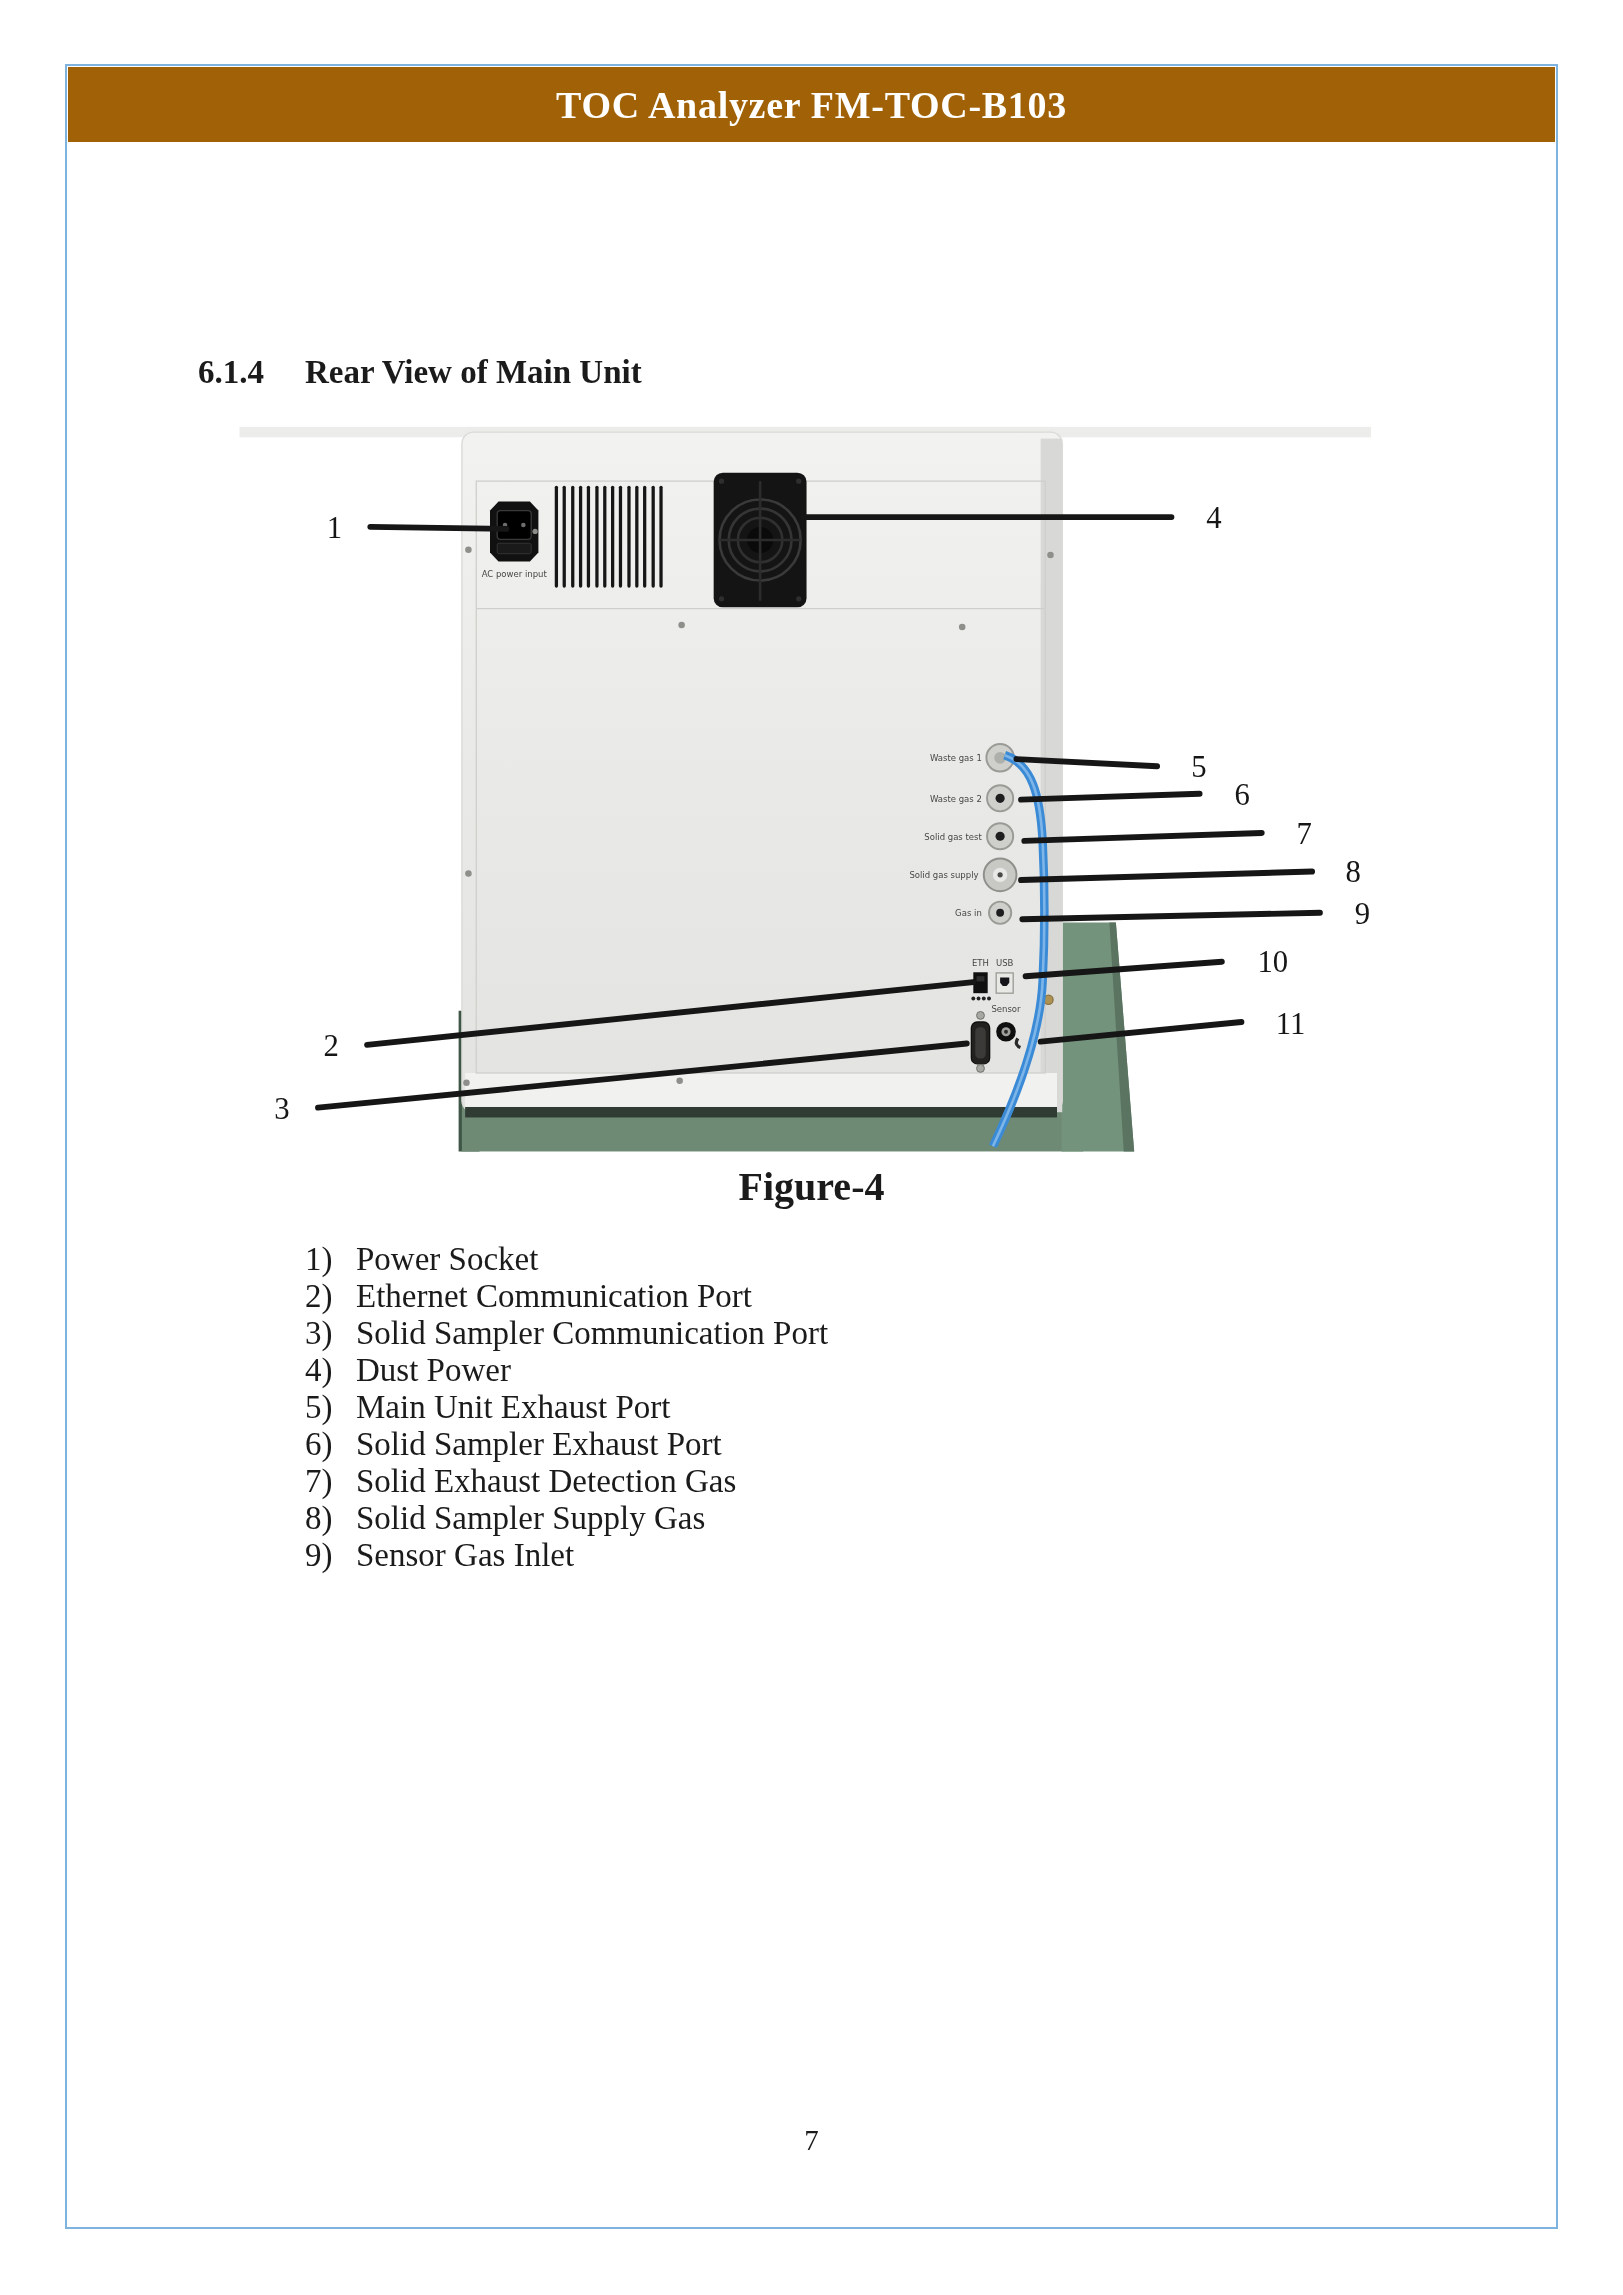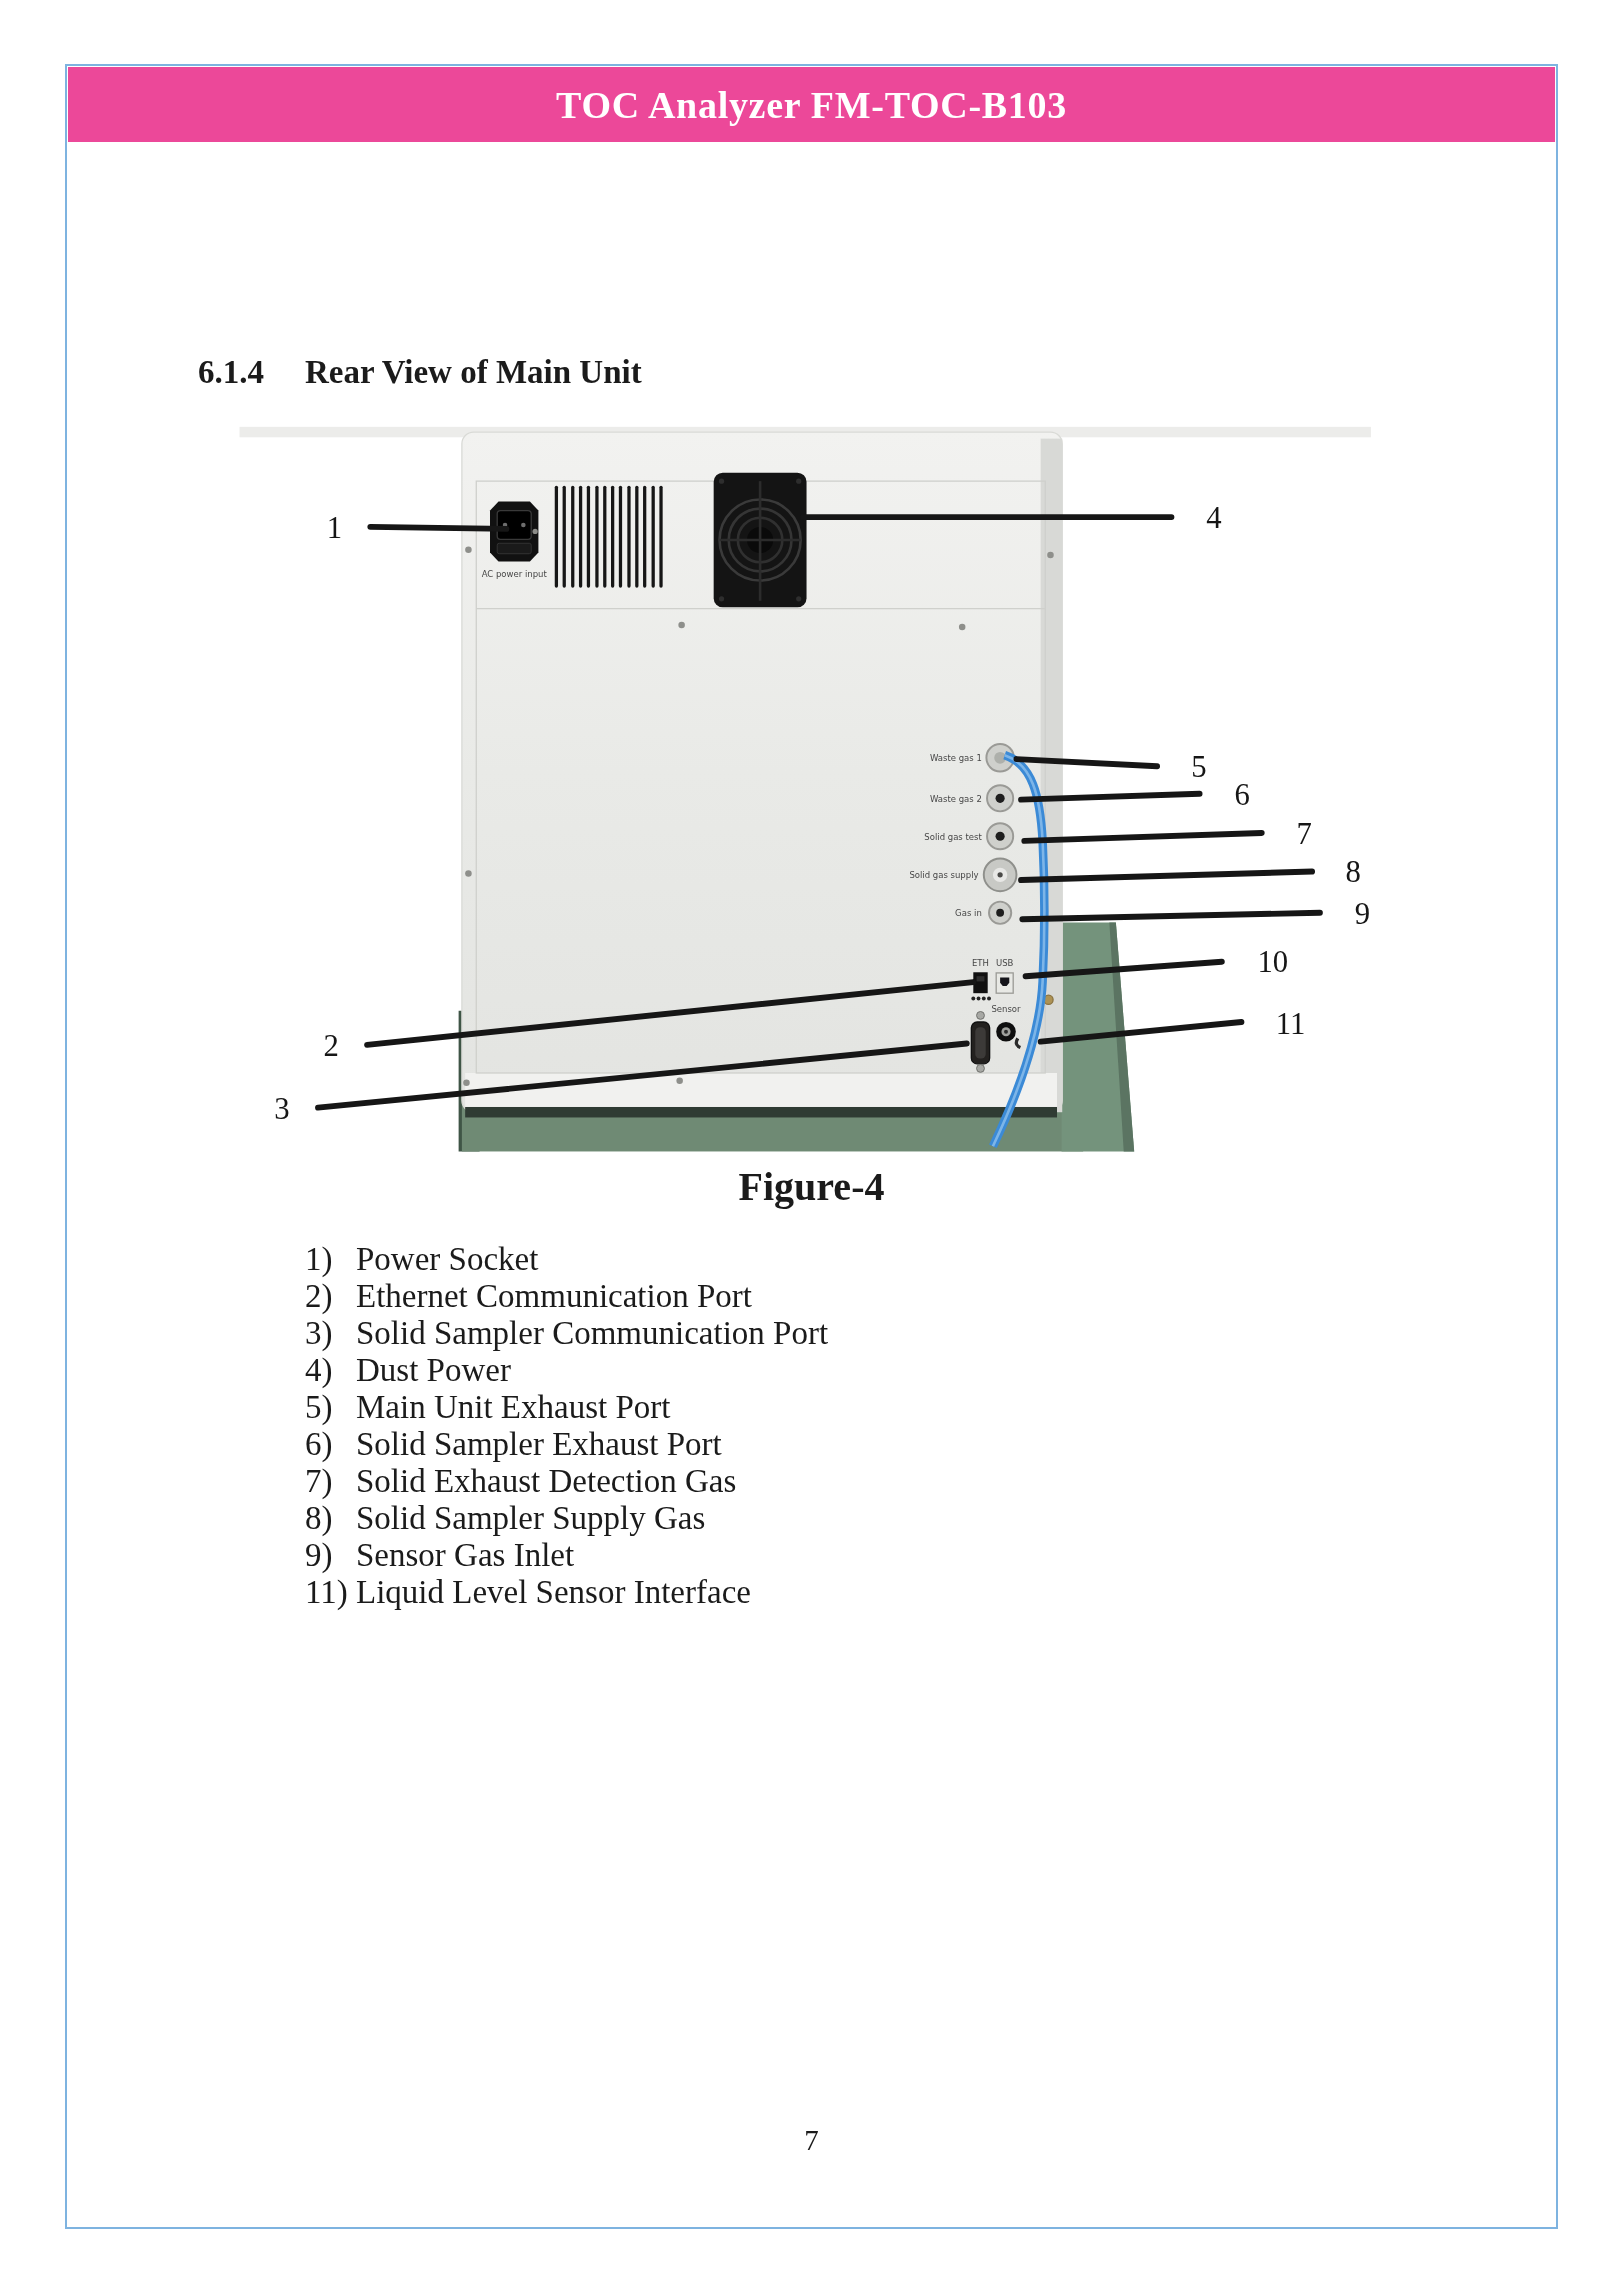--- a/index.html
+++ b/index.html
@@ -1,18 +1,18 @@
 <!DOCTYPE html>
 <html style="font-size:10.5px"><head>
 <meta charset="utf-8">
 <style>
   html,body{margin:0;padding:0;background:#ffffff;}
   body{width:1623px;height:2295px;position:relative;font-family:"Liberation Serif",serif;color:#1b1b1b;overflow:hidden;}
   .page-border{position:absolute;left:65px;top:64px;width:1493px;height:2165px;border:2.6px solid #7eb3e0;box-sizing:border-box;}
-  .header-bar{position:absolute;left:68px;top:67px;width:1487px;height:75px;background:#ec4899;display:flex;align-items:center;justify-content:center;}
+  .header-bar{position:absolute;left:68px;top:67px;width:1487px;height:75px;background:#a16207;display:flex;align-items:center;justify-content:center;}
   .header-title{color:#ffffff;font-size:38px;font-weight:bold;letter-spacing:0.7px;}
   .section-heading{position:absolute;left:198px;top:354px;font-size:33px;font-weight:bold;white-space:nowrap;}
   .section-heading .num{display:inline-block;}
   .section-heading .ttl{display:inline-block;margin-left:41px;}
   .figure-wrap{position:absolute;left:239px;top:419px;width:1139px;height:739px;}
   .figure-caption{position:absolute;left:0;top:1163px;width:1623px;text-align:center;font-size:40px;font-weight:bold;}
   .itemlist{position:absolute;left:305px;top:1241px;font-size:33px;}
   .itemlist .row{display:flex;height:37px;align-items:baseline;line-height:37px;}
   .itemlist .mk{min-width:51px;}
   .pagenum{position:absolute;left:0;top:2124px;width:1623px;text-align:center;font-size:29px;}
@@ -244,20 +244,16 @@
       <span>Solid Exhaust Detection Gas</span>
     </div>
   <div class="row">
       <span class="mk">8)</span>
       <span>Solid Sampler Supply Gas</span>
     </div>
   <div class="row">
       <span class="mk">9)</span>
       <span>Sensor Gas Inlet</span>
     </div>
-  <div class="row">
-      <span class="mk">11)</span>
-      <span>Liquid Level Sensor Interface</span>
-    </div>
 </div>
 
 <div class="pagenum">7</div>
 
 
 </body></html>

